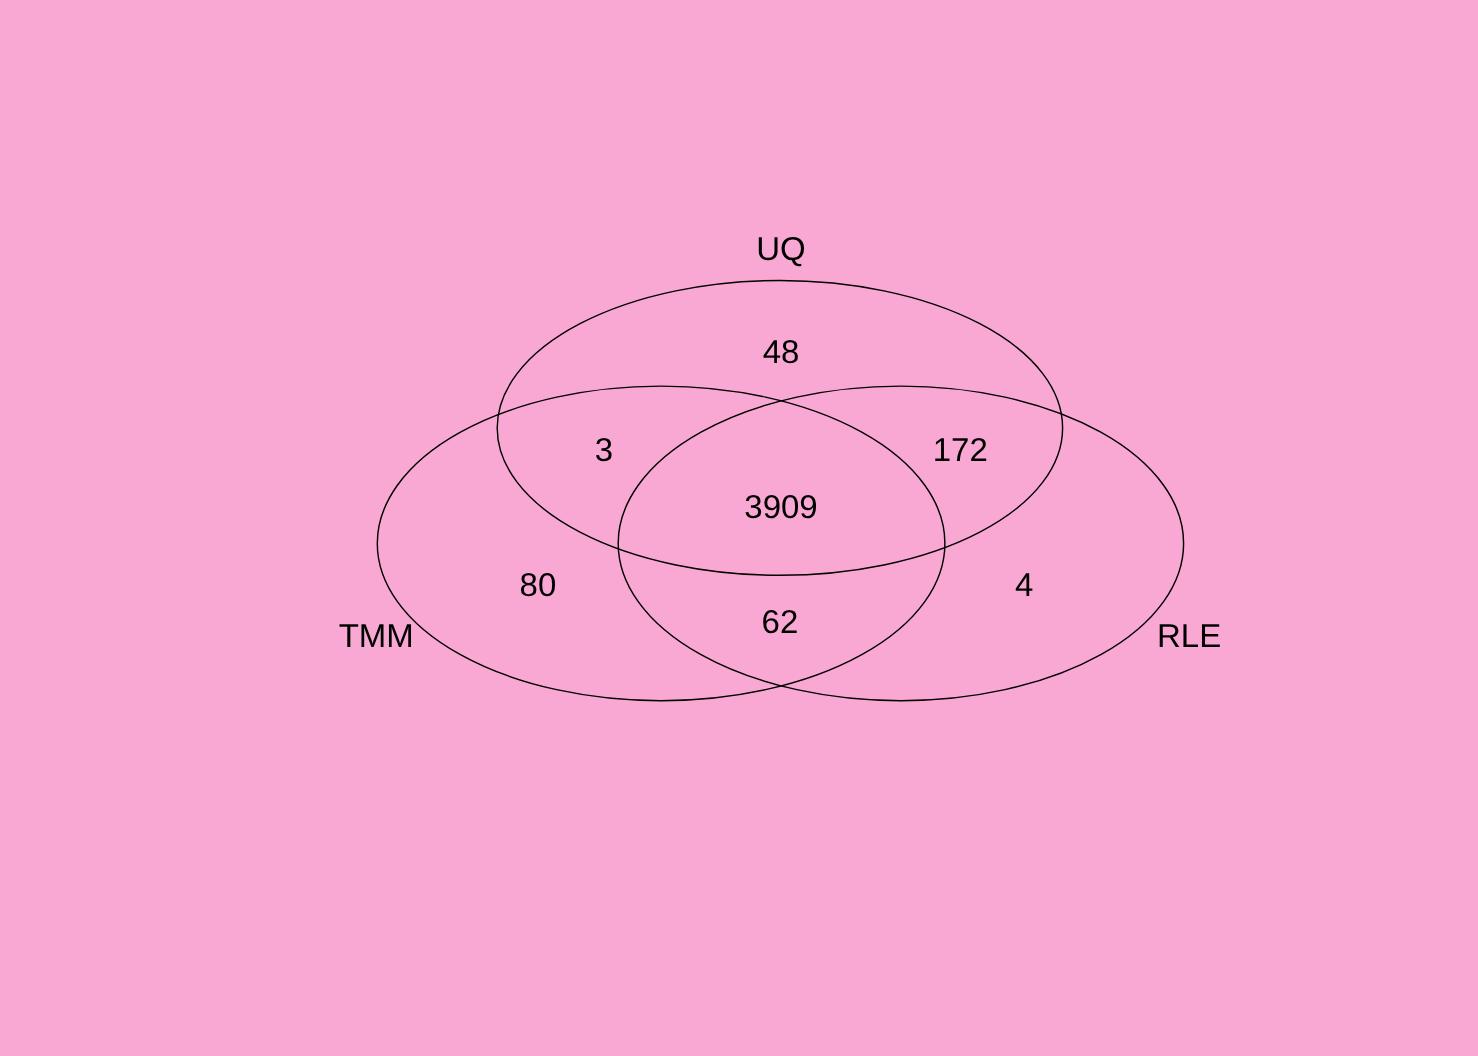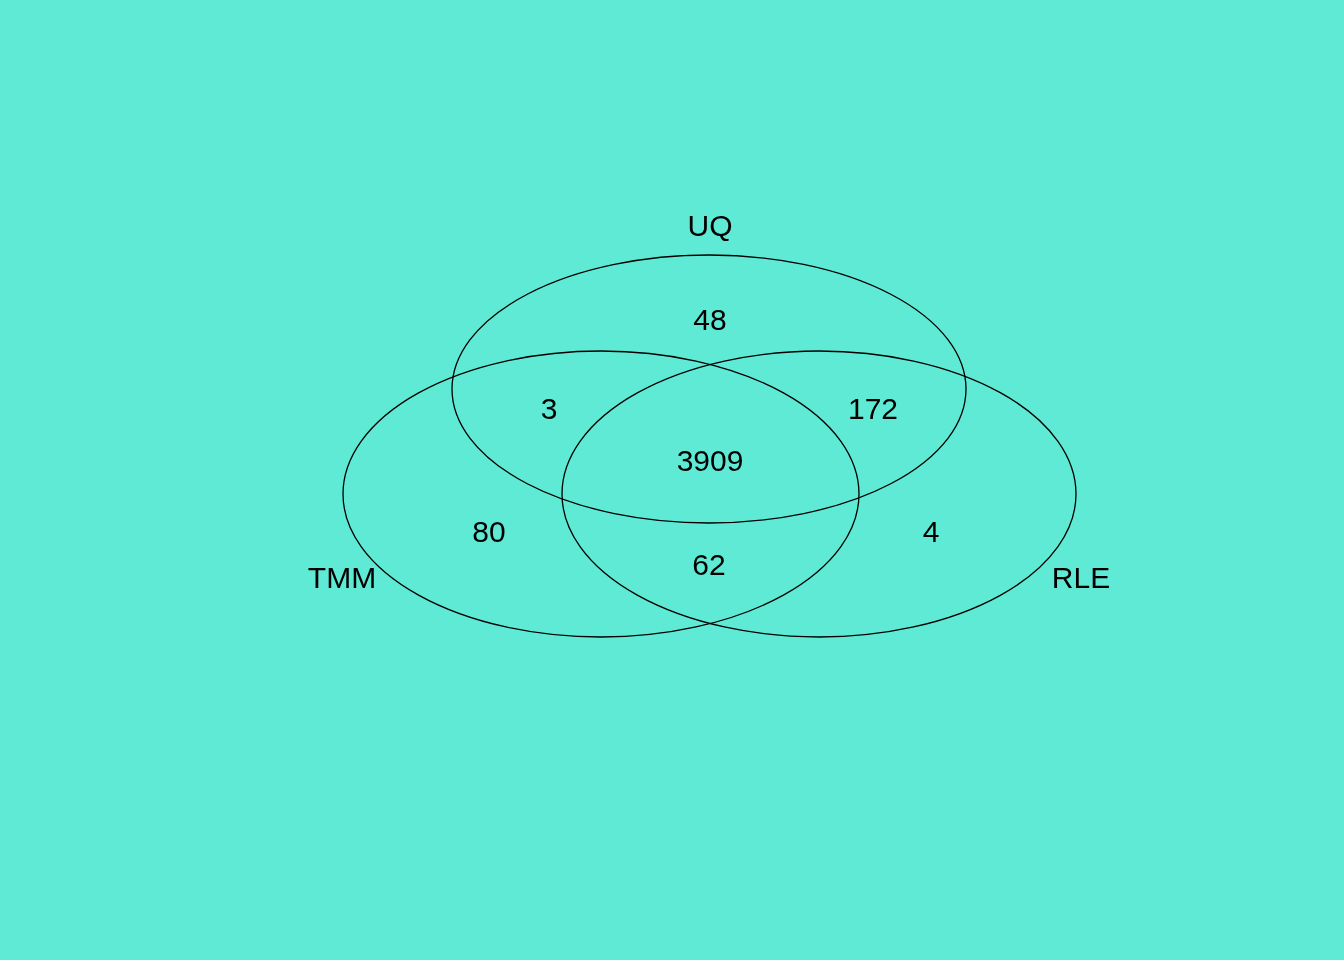--- a/index.html
+++ b/index.html
@@ -4,21 +4,21 @@
 <style>
   html, body {
     margin: 0;
     padding: 0;
     background: #ffffff;
   }
   .canvas {
     position: relative;
     width: 1344px;
     height: 960px;
-    background: #5eead4;
+    background: #f9a8d4;
     overflow: hidden;
     font-family: "Liberation Sans", sans-serif;
   }
   svg text {
     font-family: "Liberation Sans", sans-serif;
     font-size: 30px;
     fill: #000000;
   }
   svg ellipse {
     fill: none;

